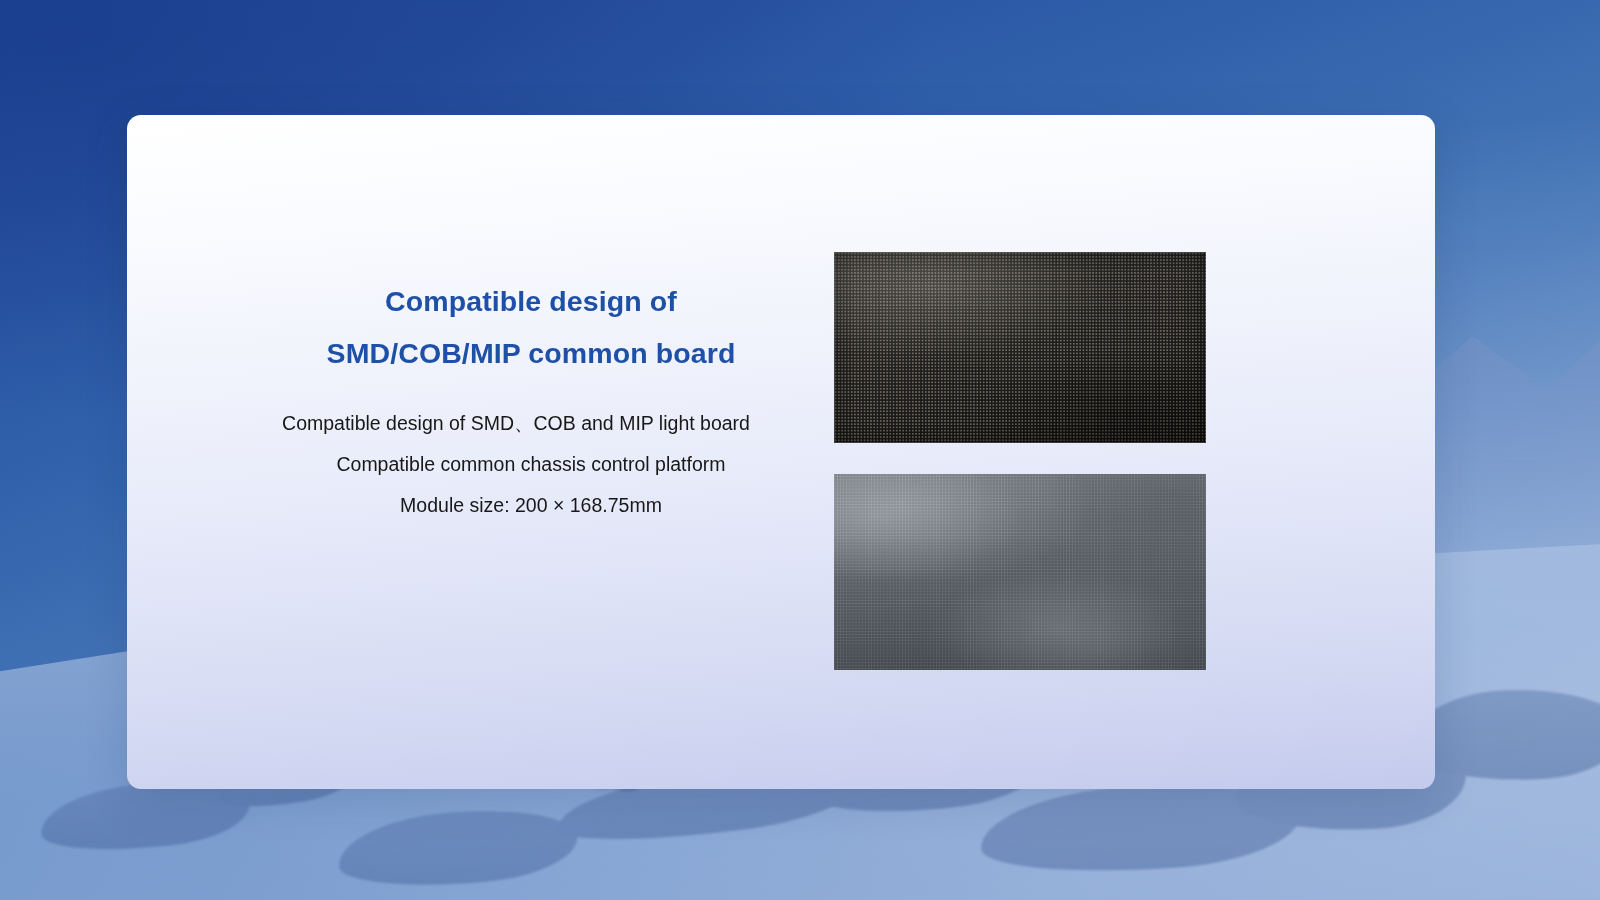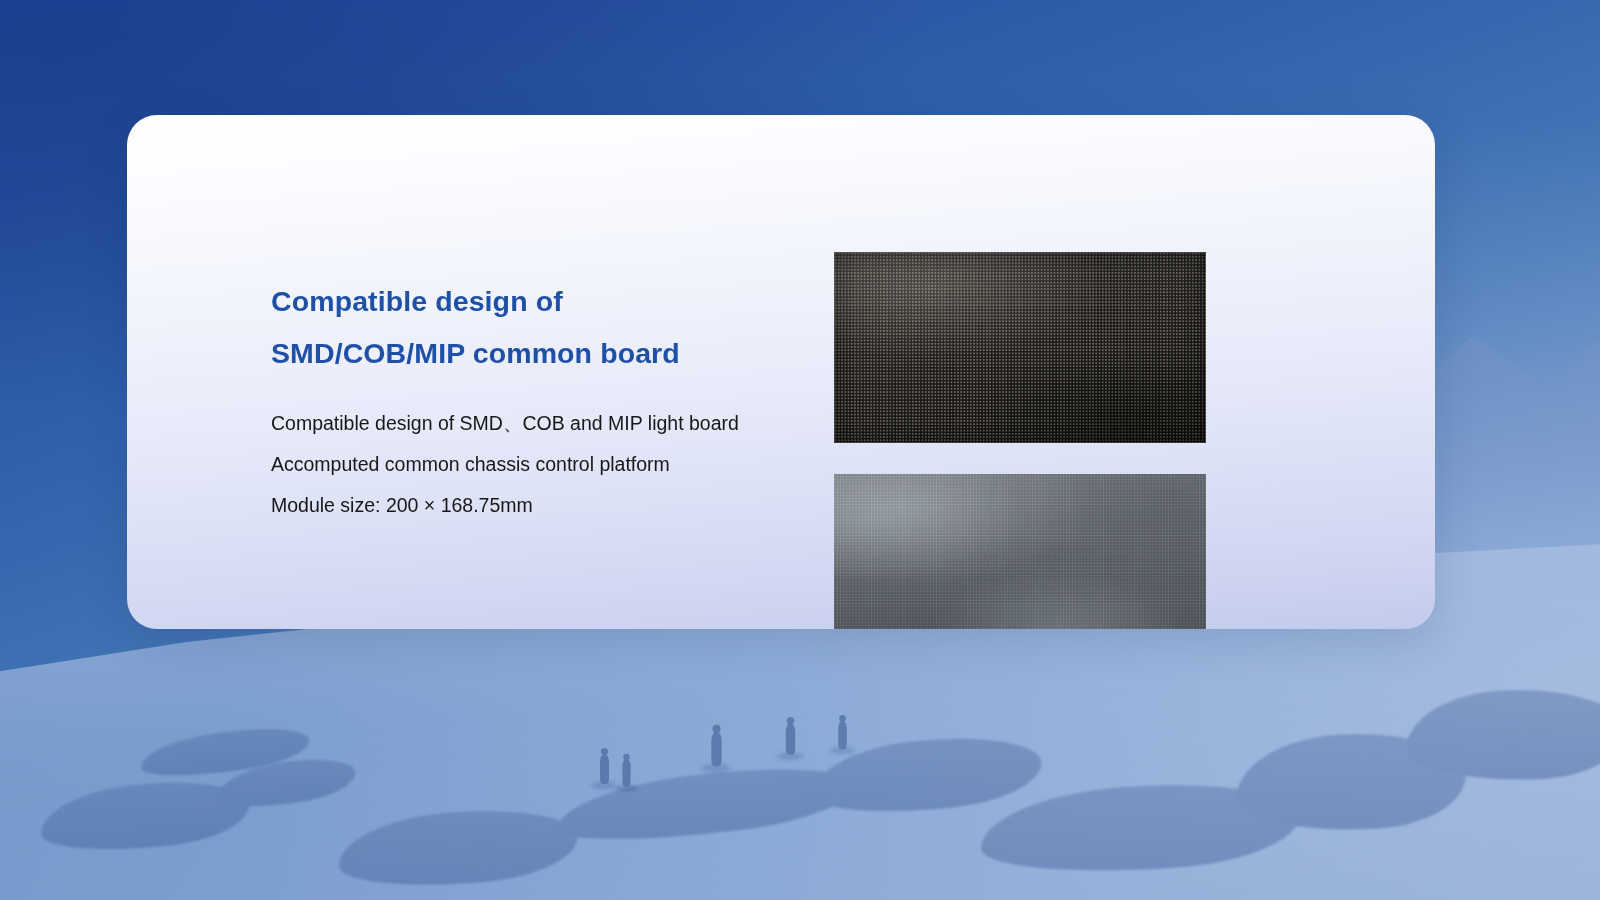--- a/index.html
+++ b/index.html
@@ -112,32 +112,33 @@
   .h1 { left:712px; bottom:136px; transform:scale(1.15); }
   .h2 { left:786px; bottom:146px; transform:scale(1.05); }
   .h3 { left:838px; bottom:150px; transform:scale(.95); }
   .h4 { left:600px; bottom:116px; transform:scale(1.0); }
   .h5 { left:622px; bottom:112px; transform:scale(.92); }
 
   
   .card {
     position:absolute;
     left:127px; top:115px;
-    width:1308px; height:514px;
-    border-radius:30px;
+    width:1308px; height:674px;
+    border-radius:14px;
     background:linear-gradient(176deg,
         #ffffff 0%,
         #fcfdff 10%,
         #f4f6fd 28%,
         #eaedfa 48%,
         #dfe3f7 66%,
         #d2d8f2 84%,
         #c4caec 100%);
     box-shadow:0 10px 44px rgba(18,44,96,.16);
     overflow:hidden;
+    text-align:center;
   }
 
   
   .text-col {
     position:absolute;
     left:144px; top:160px;
     width:520px;
   }
 
   .headline {
@@ -255,21 +256,21 @@
 
     <div class="text-col">
 
       <div class="headline">
         <div>Compatible design of</div>
         <div>SMD/COB/MIP common board</div>
       </div>
 
       <div class="body-copy">
         <div class="body-line wrap">Compatible design of SMD、COB and MIP light board</div>
-        <div class="body-line">Accomputed common chassis control platform</div>
+        <div class="body-line">Compatible common chassis control platform</div>
         <div class="body-line">Module size: 200 × 168.75mm</div>
       </div>
 
     </div>
 
     <div class="media-col">
 
       <div class="panel panel-led">
         <div class="led-sheen"></div>
         <div class="led-edge"></div>

